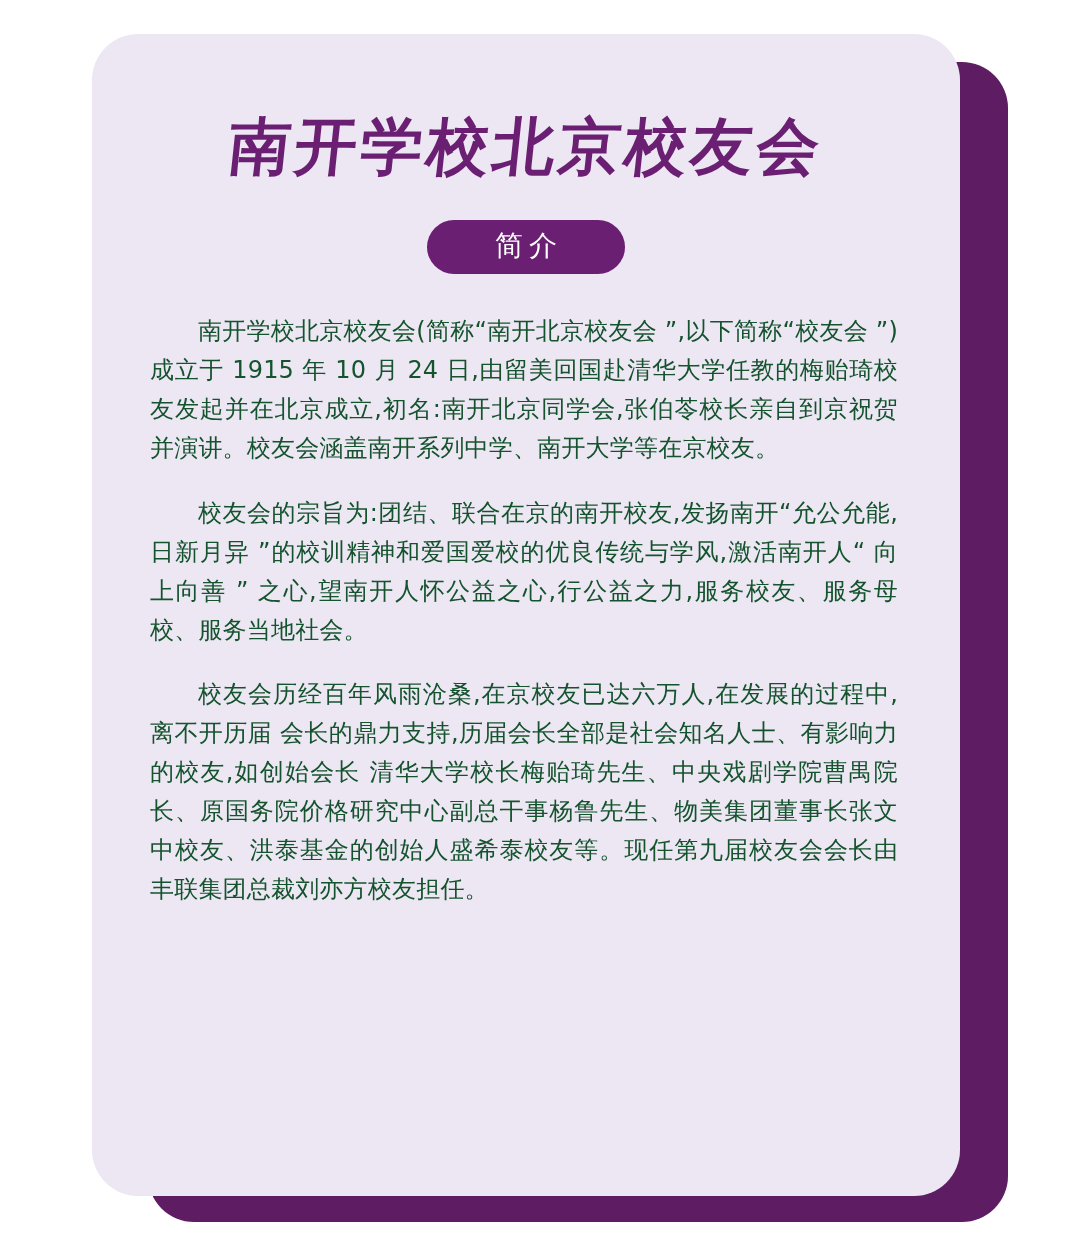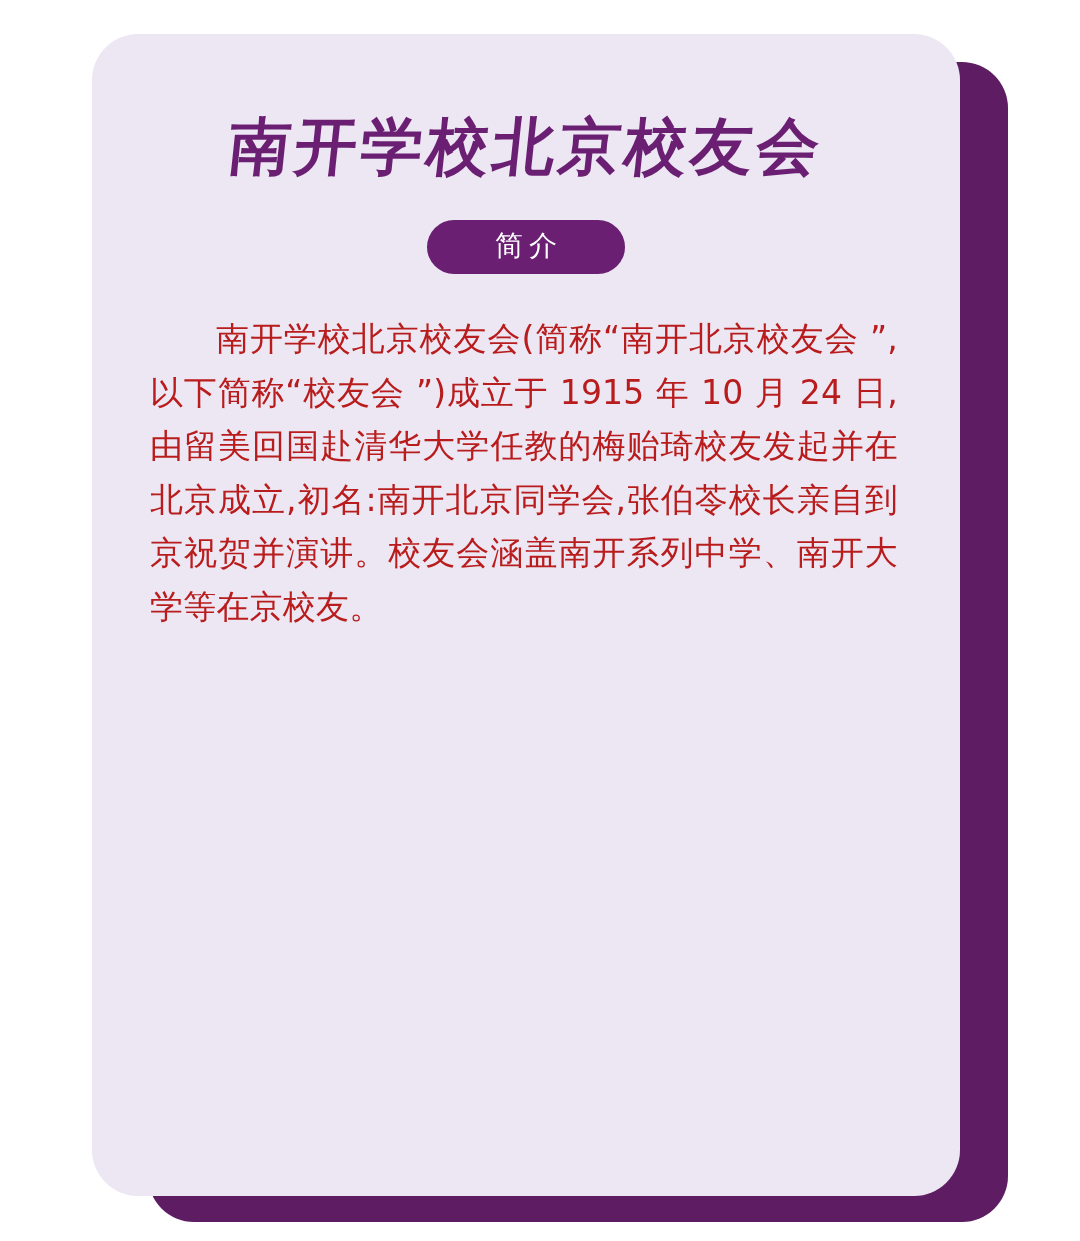--- a/index.html
+++ b/index.html
@@ -72,22 +72,22 @@
     border-radius: 30px;
     padding: 12px 62px 14px 68px;
     line-height: 1;
   }
 
   .body {
     margin-top: 38px;
   }
 
   .para {
-    color: #b91c1c;
-    font-size: 33px;
+    color: #14532d;
+    font-size: 24px;
     line-height: 1.62;
     text-align: justify;
     text-indent: 2em;
     margin: 0 4px 26px 0;
     font-family: "DejaVu Sans", "Liberation Sans", sans-serif;
     letter-spacing: 0.2px;
   }
   .para:last-child { margin-bottom: 0; }
 </style>
 </head>
@@ -100,16 +100,18 @@
   <div class="card">
 
     <h1 class="title">南开学校北京校友会</h1>
 
     <div class="badge-wrap">
       <div class="badge">简介</div>
     </div>
 
     <div class="body">
       <p class="para">南开学校北京校友会(简称“南开北京校友会 ”,以下简称“校友会 ”)成立于 1915 年 10 月 24 日,由留美回国赴清华大学任教的梅贻琦校友发起并在北京成立,初名:南开北京同学会,张伯苓校长亲自到京祝贺并演讲。校友会涵盖南开系列中学、南开大学等在京校友。</p>
+      <p class="para">校友会的宗旨为:团结、联合在京的南开校友,发扬南开“允公允能,日新月异 ”的校训精神和爱国爱校的优良传统与学风,激活南开人“ 向上向善 ” 之心,望南开人怀公益之心,行公益之力,服务校友、服务母校、服务当地社会。</p>
+      <p class="para">校友会历经百年风雨沧桑,在京校友已达六万人,在发展的过程中,离不开历届 会长的鼎力支持,历届会长全部是社会知名人士、有影响力的校友,如创始会长 清华大学校长梅贻琦先生、中央戏剧学院曹禺院长、原国务院价格研究中心副总干事杨鲁先生、物美集团董事长张文中校友、洪泰基金的创始人盛希泰校友等。现任第九届校友会会长由丰联集团总裁刘亦方校友担任。</p>
     </div>
 
   </div>
 </div>
 
 </body></html>

